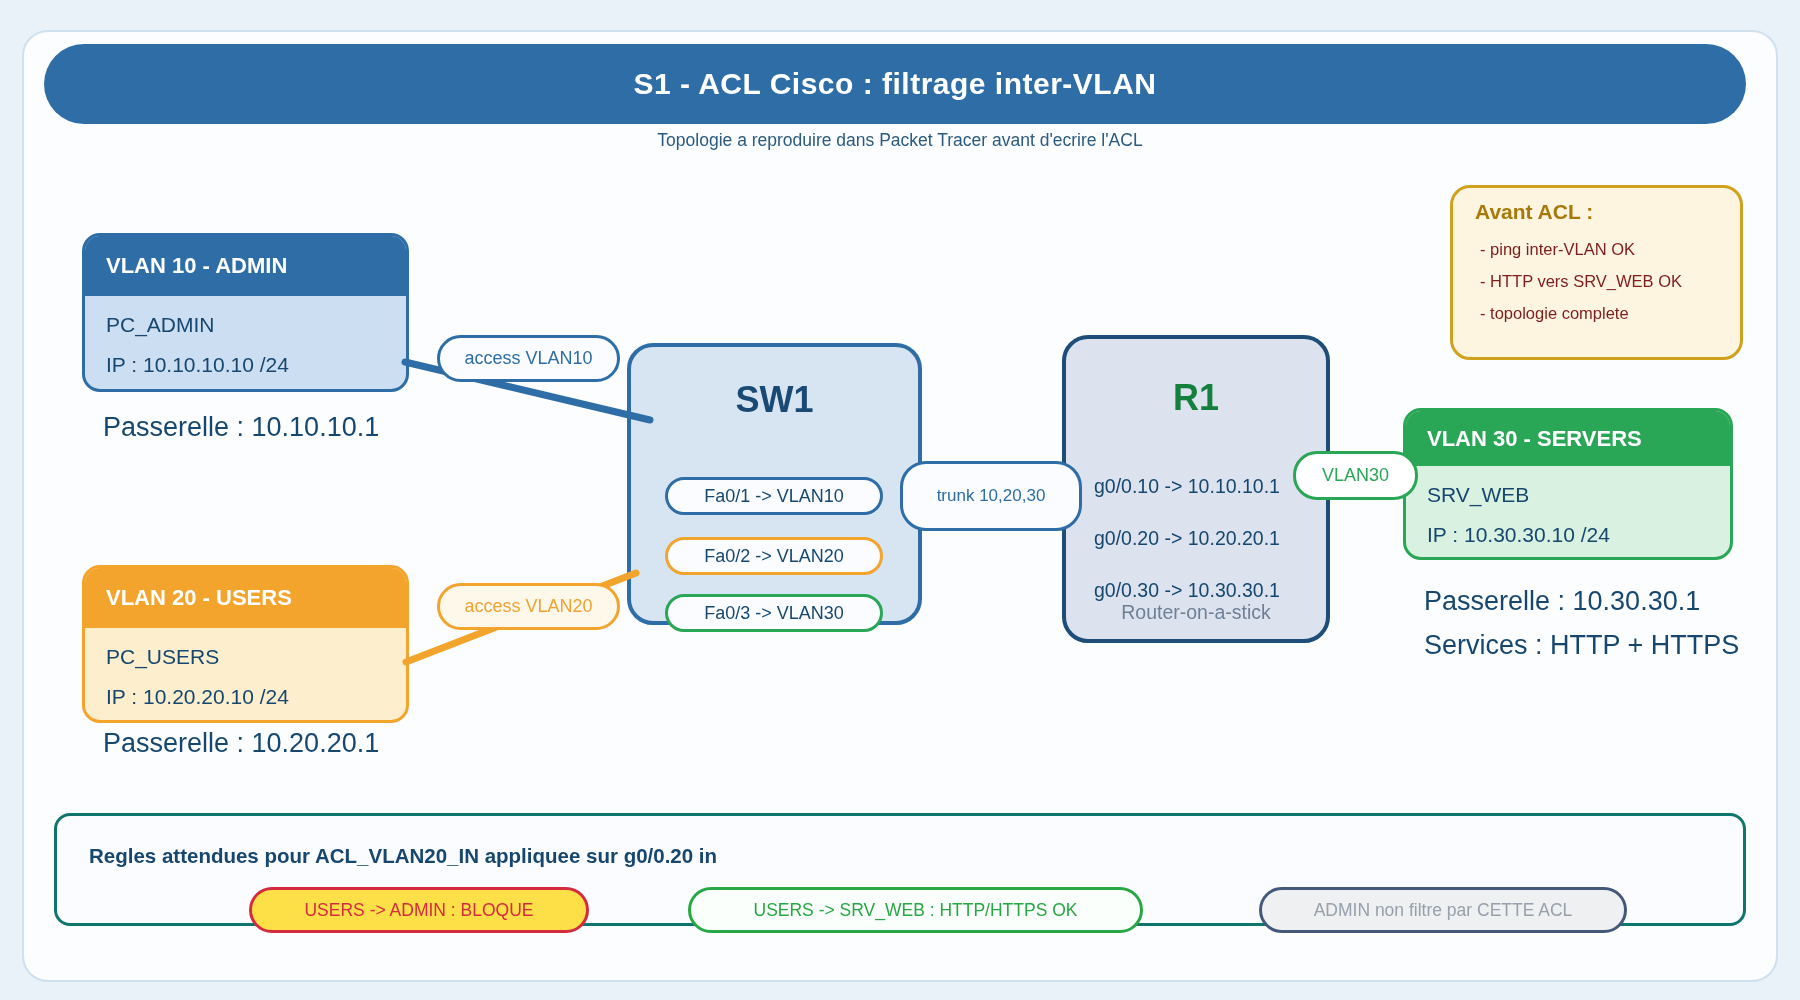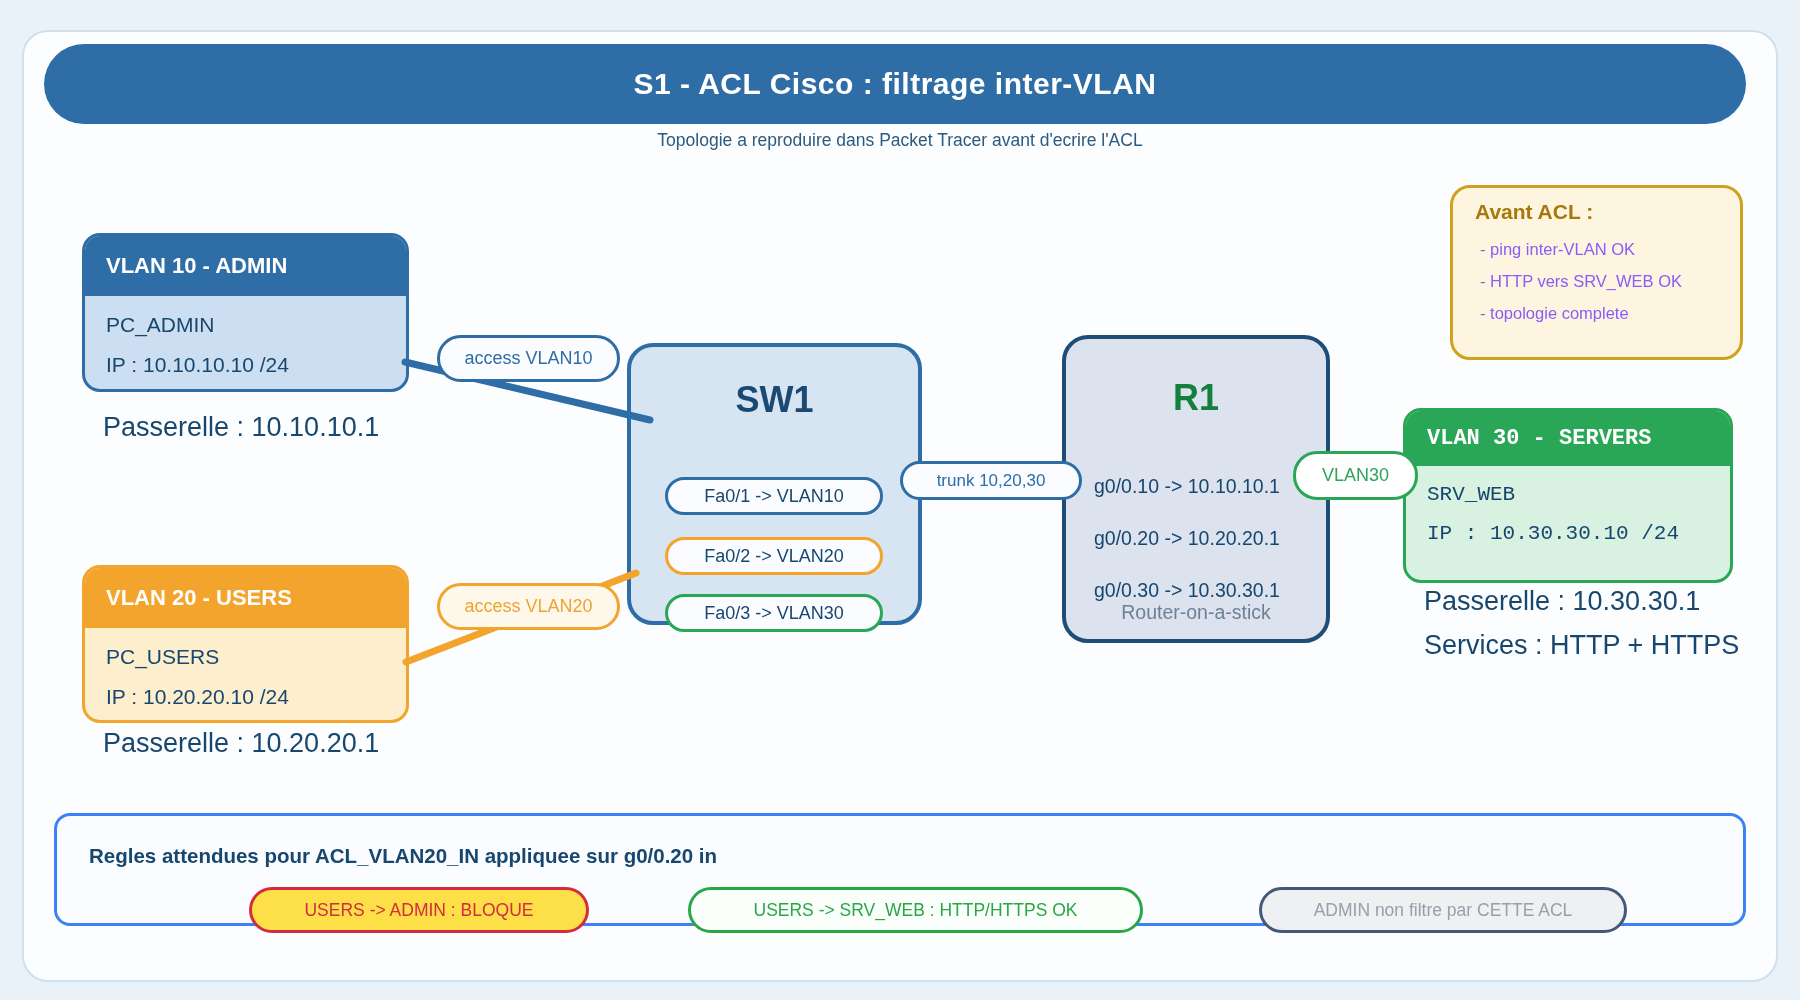--- a/index.html
+++ b/index.html
@@ -36,21 +36,21 @@
   .vbox .vhead {
     height:60px; display:flex; align-items:center;
     padding-left:21px; color:#fff; font-size:22px; font-weight:bold;
   }
   .vbox .vbody { padding:17px 0 0 21px; }
   .vbox .vbody div { font-size:21px; margin-bottom:16px; }
   #vlan10 { left:82px; top:233px; width:327px; height:159px; border-color:#2e6da6; background:#ccdef1; }
   #vlan10 .vhead { background:#2e6da6; }
   #vlan20 { left:82px; top:565px; width:327px; height:158px; border-color:#f2a42d; background:#fdeecd; }
   #vlan20 .vhead { background:#f2a42d; }
-  #vlan30 { left:1403px; top:408px; width:330px; height:175px; border-color:#2aa657; background:#d8f1e1;font-family:Liberation Mono, monospace; }
+  #vlan30 { left:1403px; top:408px; width:330px; height:152px; border-color:#2aa657; background:#d8f1e1; }
   #vlan30 .vhead { background:#2aa657; height:55px; }
   .freetext { position:absolute; font-size:27px; z-index:1; }
   #gw10 { left:103px; top:412px; }
   #gw20 { left:103px; top:728px; }
   #gw30 { left:1424px; top:586px; }
   #svc30 { left:1424px; top:630px; }
   
   .device { position:absolute; z-index:1; border-radius:26px; }
   #sw1 {
     left:627px; top:343px; width:295px; height:282px;
@@ -79,34 +79,34 @@
     position:absolute; left:0; top:262px; width:100%;
     text-align:center; font-size:19.5px; color:#6e8095;
   }
   
   .pill {
     position:absolute; z-index:3; border:3px solid; border-radius:24px;
     display:flex; align-items:center; justify-content:center; font-size:18px;
   }
   #pill-access10 { left:437px; top:335px; width:183px; height:47px; background:#fafcff; border-color:#2e6da6; color:#2e6da6; }
   #pill-access20 { left:437px; top:583px; width:183px; height:47px; background:#fdf8ea; border-color:#f2a42d; color:#f0a233; }
-  #pill-trunk    { left:900px; top:461px; width:182px; height:39px; background:#fafcff; border-color:#2e6da6; color:#2e6da6; font-size:17px; border-radius:26px; }
+  #pill-trunk    { left:900px; top:461px; width:182px; height:70px; background:#fafcff; border-color:#2e6da6; color:#2e6da6; font-size:17px; border-radius:26px; }
   #pill-vlan30   { left:1293px; top:451px; width:125px; height:49px; background:#ffffff; border-color:#2aa657; color:#2aa657; }
   
   #avant {
     position:absolute; left:1450px; top:185px; width:293px; height:175px; z-index:1;
     background:#fdf5e0; border:3px solid #d0a11d; border-radius:20px;
     padding:12px 0 0 22px;
   }
   #avant .ntitle { font-size:21px; font-weight:bold; color:#a8790a; margin-bottom:16px; }
-  #avant .nitem { font-size:16.5px; color:#8b5cf6; margin:0 0 13px 5px; }
+  #avant .nitem { font-size:16.5px; color:#7f1d1d; margin:0 0 13px 5px; }
   
   #rules {
     position:absolute; left:54px; top:813px; width:1692px; height:113px; z-index:1;
-    background:#fafcff; border:3px solid #3b82f6; border-radius:16px;
+    background:#fafcff; border:3px solid #0f766e; border-radius:16px;
   }
   #rules .rheading {
     position:absolute; left:32px; top:28px;
     font-size:20.5px; font-weight:bold; color:#17476e;
   }
   .rulepill {
     position:absolute; top:71px; height:46px; z-index:3;
     border:3px solid; border-radius:23px;
     display:flex; align-items:center; justify-content:center; font-size:17.5px;
   }

